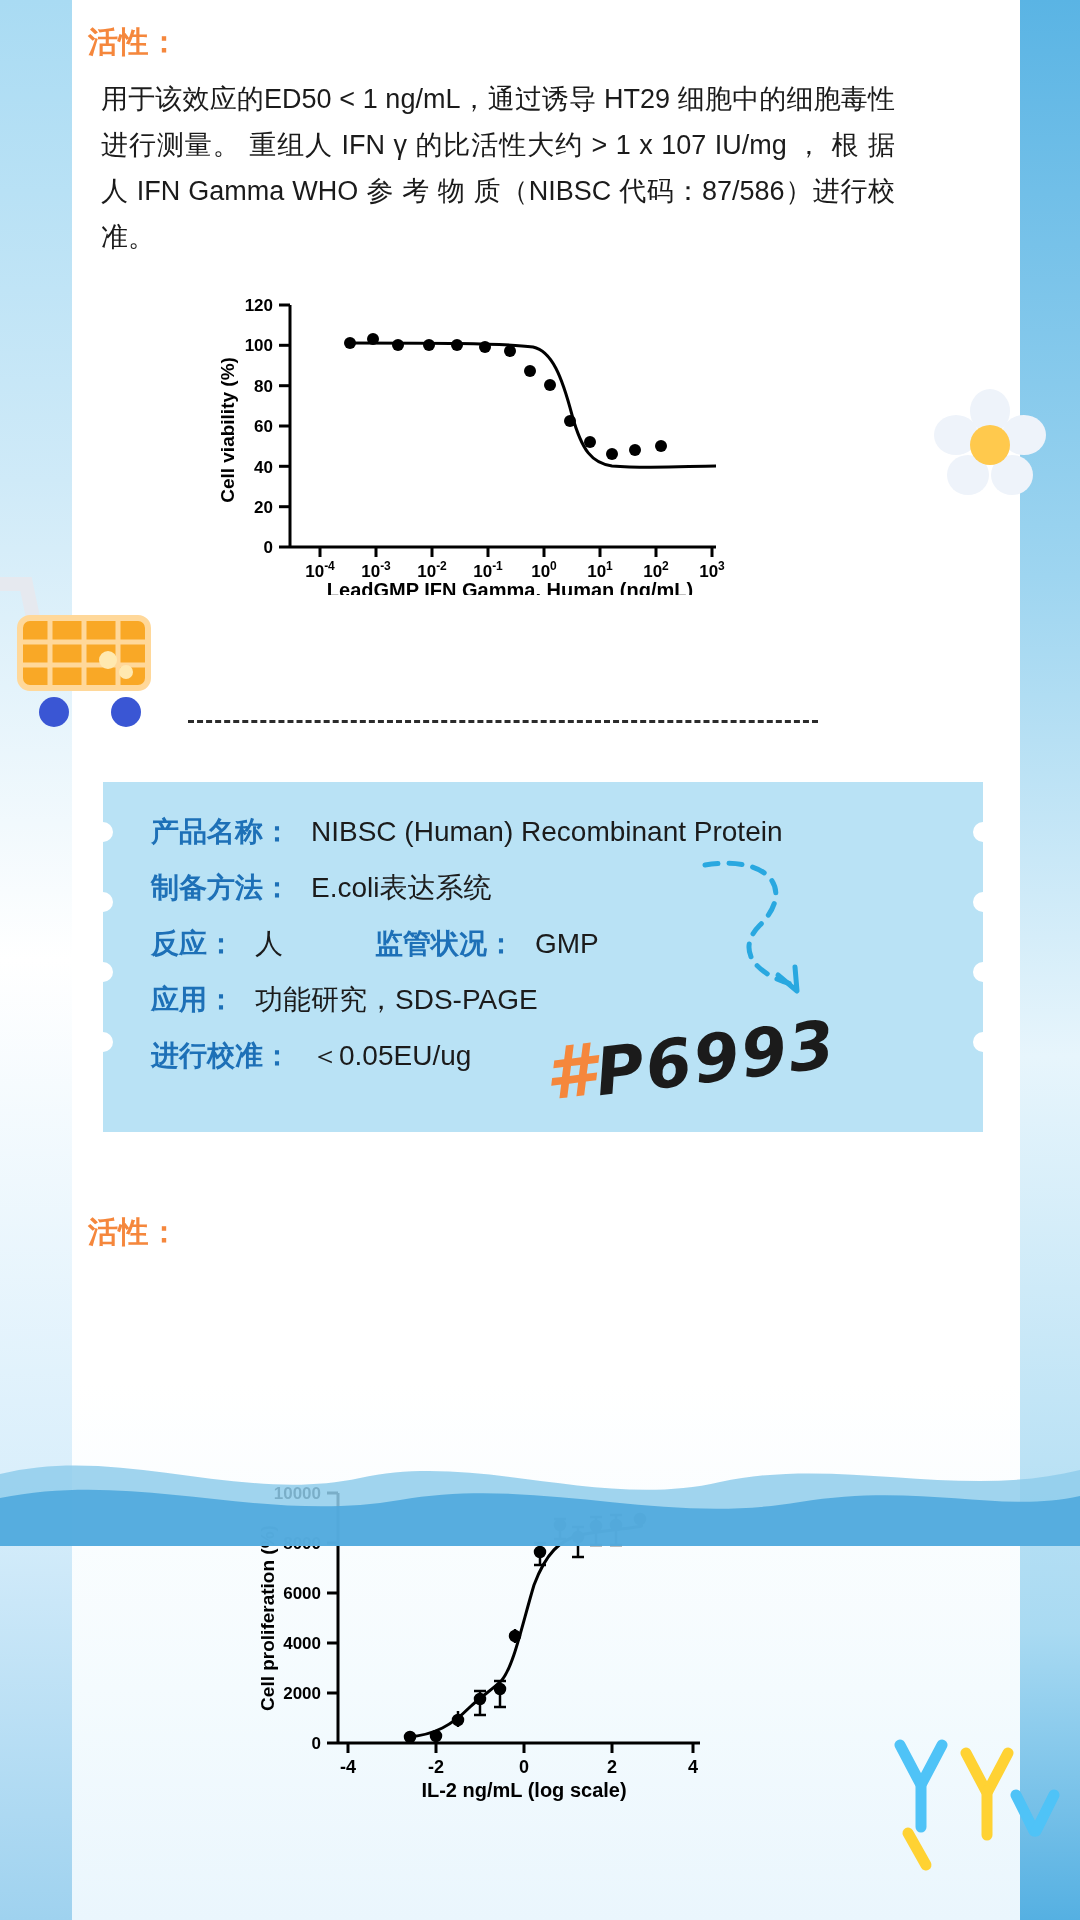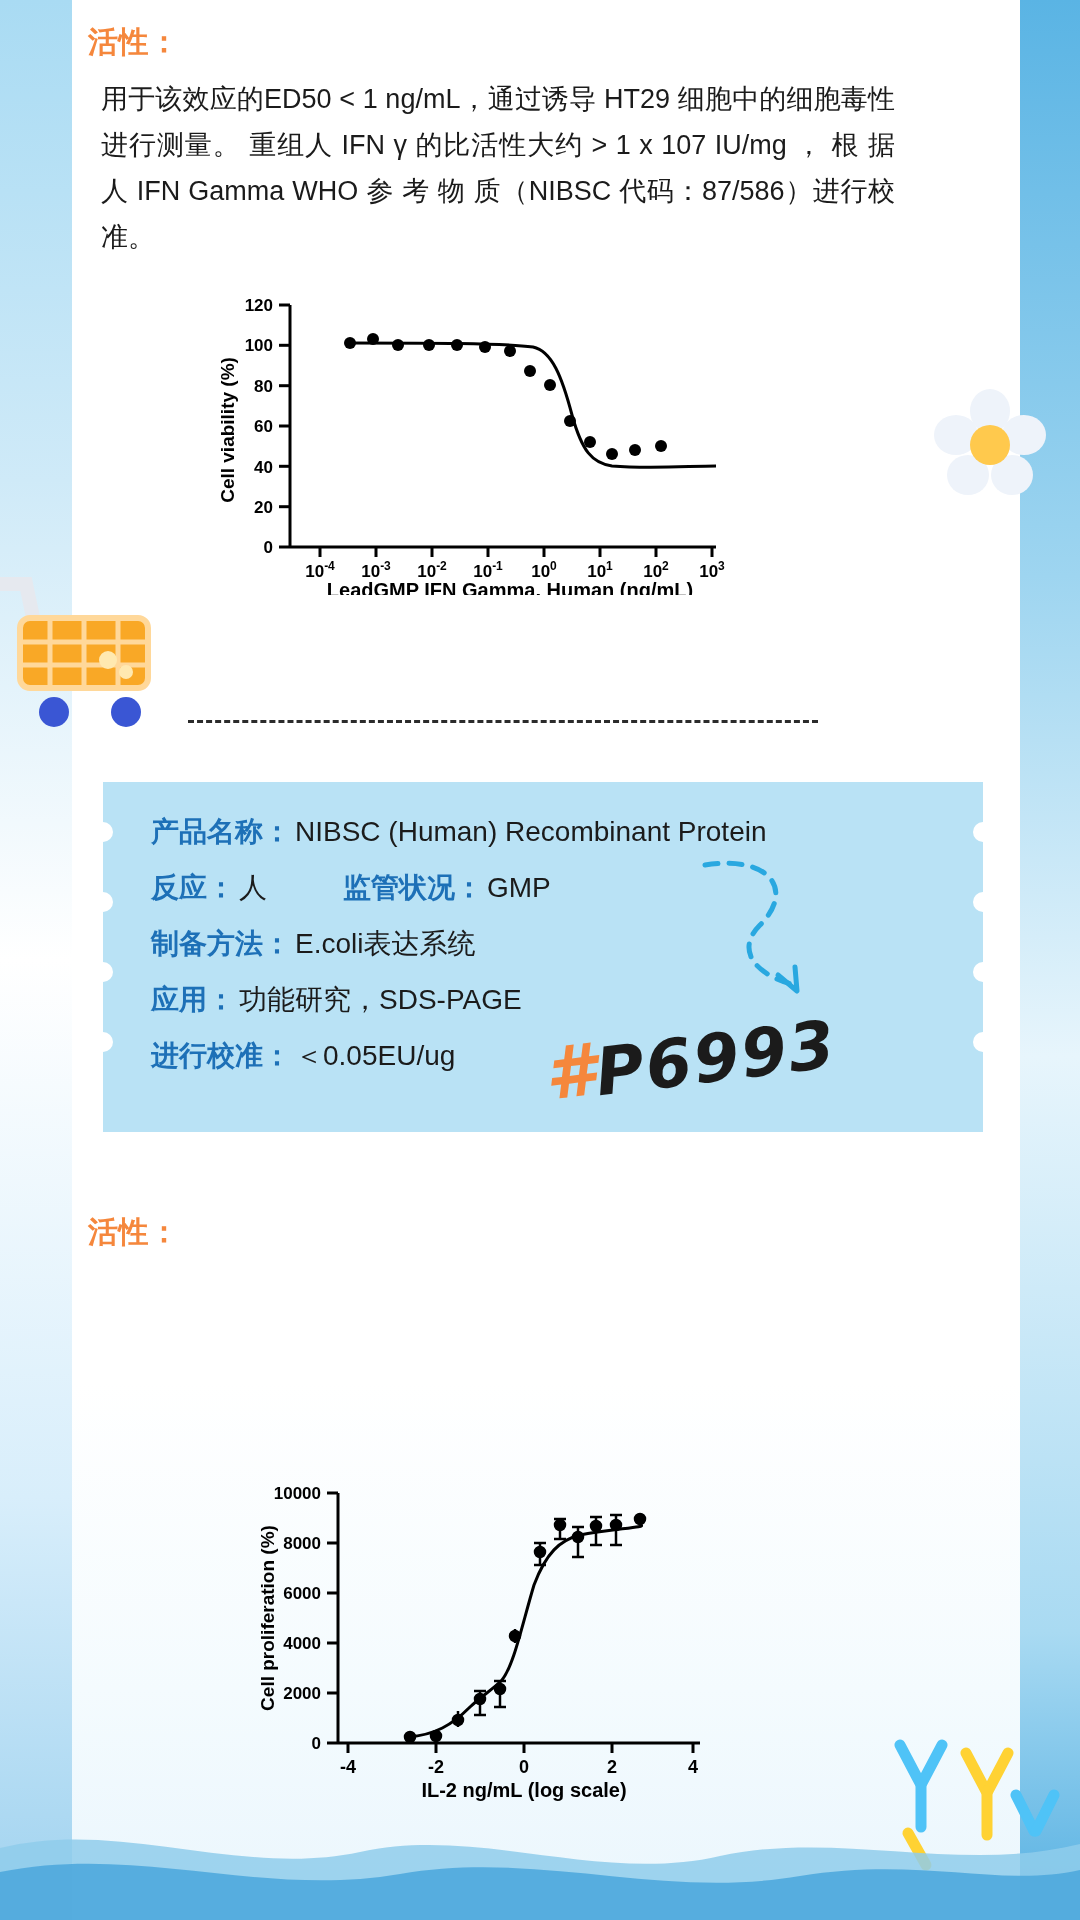--- a/index.html
+++ b/index.html
@@ -31,21 +31,21 @@
   }
 
   
   .wave {
     position:absolute; left:0; bottom:0; width:1080px; height:120px;
     overflow:hidden;
   }
 
   
   .content {
-    position:absolute; left:0; top:0; width:1080px; height:1920px;
+    position:absolute; left:0; top:0; width:1080px; height:1546px;
   }
 
   .section-title {
     color:#f5873c;
     font-size:30px;
     font-weight:bold;
     margin:0 0 10px 0;
     letter-spacing:0.5px;
   }
   .body-text {
@@ -83,20 +83,21 @@
   }
   .ticket-rows {
     position:absolute; left:48px; top:30px; width:800px;
   }
   .trow {
     display:flex; align-items:baseline;
     margin-bottom:16px;
     font-size:28px;
     line-height:40px;
     white-space:nowrap;
+    gap:16px;
   }
   .tlabel { color:#1d70b7; font-weight:bold; }
   .tvalue { color:#1b1b1b; margin-left:4px; }
   .tlabel2 { color:#1d70b7; font-weight:bold; margin-left:76px; }
 
   
   .sku {
     position:absolute; left:595px; top:1020px;
     font-family:"DejaVu Sans", sans-serif;
     font-size:66px;
@@ -216,28 +217,28 @@
     <div class="notch" style="right:-10px; top:110px;"></div>
     <div class="notch" style="right:-10px; top:180px;"></div>
     <div class="notch" style="right:-10px; top:250px;"></div>
 
     <div class="ticket-rows">
       <div class="trow">
         <span class="tlabel">产品名称：</span>
         <span class="tvalue">NIBSC (Human) Recombinant Protein</span>
       </div>
       <div class="trow">
+        <span class="tlabel">制备方法：</span>
+        <span class="tvalue">E.coli表达系统</span>
+      </div>
+      <div class="trow">
         <span class="tlabel">反应：</span>
         <span class="tvalue">人</span>
         <span class="tlabel2">监管状况：</span>
         <span class="tvalue">GMP</span>
-      </div>
-      <div class="trow">
-        <span class="tlabel">制备方法：</span>
-        <span class="tvalue">E.coli表达系统</span>
       </div>
       <div class="trow">
         <span class="tlabel">应用：</span>
         <span class="tvalue">功能研究，SDS-PAGE</span>
       </div>
       <div class="trow">
         <span class="tlabel">进行校准：</span>
         <span class="tvalue">＜0.05EU/ug</span>
       </div>
     </div>

